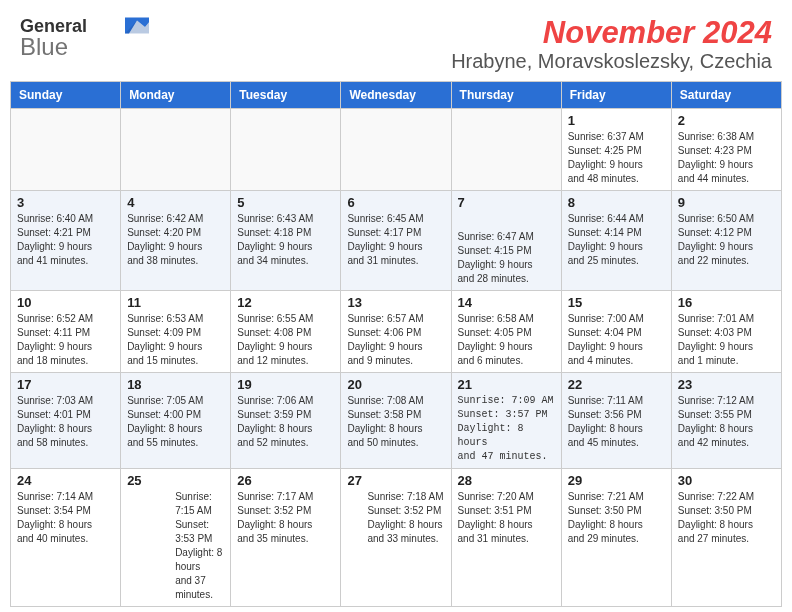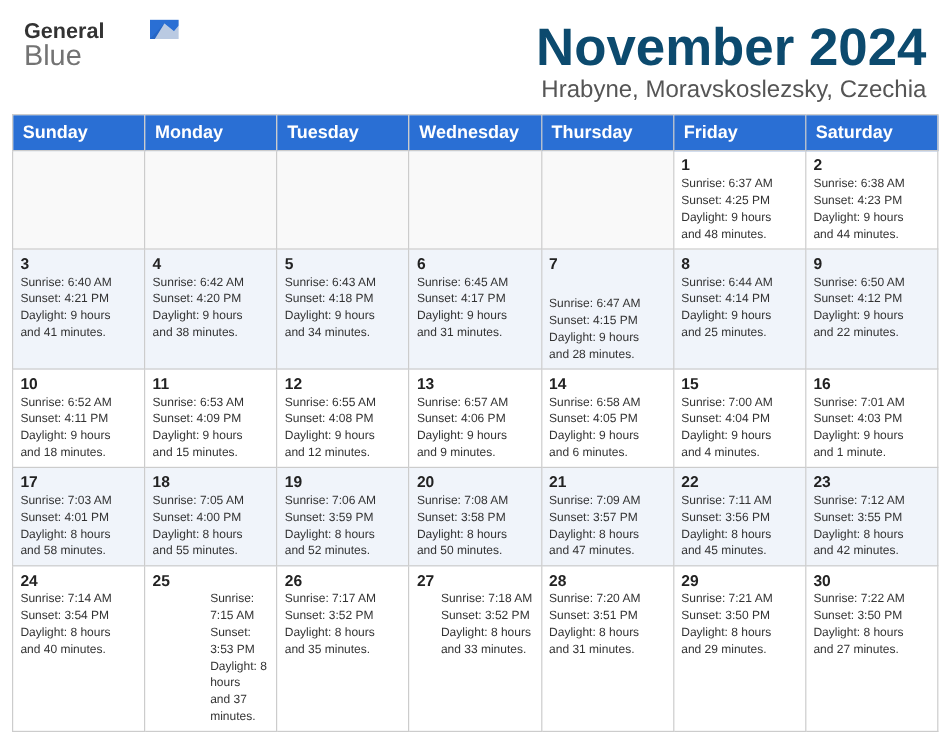--- a/index.html
+++ b/index.html
@@ -1,30 +1,30 @@
 <!DOCTYPE html>
 <html><head>
   <meta charset="utf-8">
   <style>
     * { box-sizing: border-box; margin: 0; padding: 0; }
     body { font-family: Arial, sans-serif; background: #fff; width: 792px; min-height: 612px; }
     
     .header { padding: 16px 20px 8px 20px; display: flex; align-items: flex-start; justify-content: space-between; }
     .logo { display: flex; flex-direction: column; align-items: flex-start; }
-    .logo-text { display: flex; align-items: flex-start; gap: 36px; }
+    .logo-text { display: flex; align-items: center; gap: 36px; }
     .logo-general { font-size: 18px; font-weight: bold; color: #333; }
     .logo-blue { font-size: 24px; font-weight: normal; color: #737373; }
     .logo-icon { width: 24px; height: 20px; margin-left: 2px; }
     
     .title-section { text-align: right; }
-    .month-year { font-size: 44px; font-weight: bold; color: #0c4a6e; line-height: 1.1; }
+    .month-year { font-size: 31px; font-weight: bold; color: #ef4444; line-height: 1.1; font-style: italic; }
     .location { font-size: 20px; color: #555; }
     
     .calendar { margin: 0 10px 10px 10px; border-collapse: collapse; width: calc(100% - 20px); }
-    .calendar th { background: #2a6fd4; color: #fff; text-align: left; padding: 6px 8px; font-size: 15px; border: 1px solid #ccc; }
+    .calendar th { background: #2a6fd4; color: #fff; text-align: left; padding: 6px 8px; font-size: 12px; border: 1px solid #ccc; }
     .calendar td { border: 1px solid #ccc; padding: 4px 6px; vertical-align: top; width: 14.28%; font-size: 11px; min-height: 80px; }
     .calendar td.empty { background: #f9f9f9; }
     .calendar tr:nth-child(even) td { background: #f0f4fa; }
     .calendar tr:nth-child(even) td.empty { background: #eef2f8; }
     .day-num { font-size: 13px; font-weight: bold; color: #222; margin-bottom: 2px; }
     .day-info { font-size: 10px; color: #333; line-height: 1.4; }
   </style>
 </head>
 <body>
 
@@ -205,21 +205,21 @@
         </td>
         <td>
           <div class="day-num">20</div>
           <div class="day-info" style="white-space: pre-line;">Sunrise: 7:08 AM
 Sunset: 3:58 PM
 Daylight: 8 hours
 and 50 minutes.</div>
         </td>
         <td>
           <div class="day-num">21</div>
-          <div class="day-info" style="white-space: pre-line;">Sunrise: 7:09 AM
+          <div class="day-info" style="white-space: pre-line; font-family: Liberation Mono, monospace;">Sunrise: 7:09 AM
 Sunset: 3:57 PM
 Daylight: 8 hours
 and 47 minutes.</div>
         </td>
         <td>
           <div class="day-num">22</div>
           <div class="day-info" style="white-space: pre-line;">Sunrise: 7:11 AM
 Sunset: 3:56 PM
 Daylight: 8 hours
 and 45 minutes.</div>

